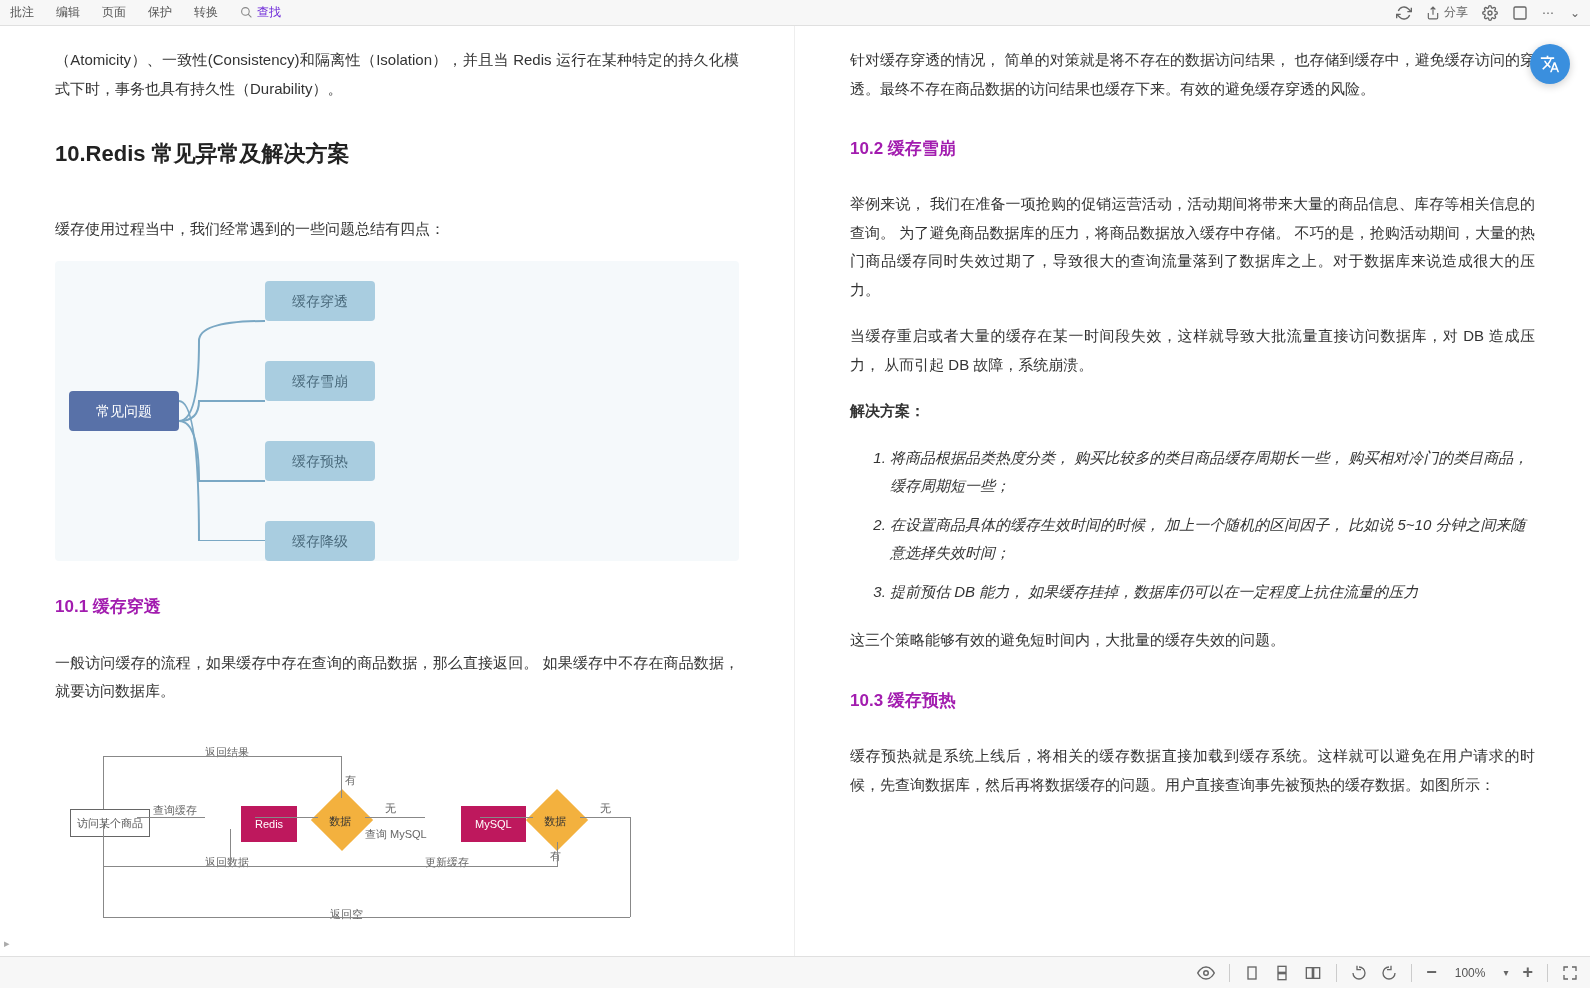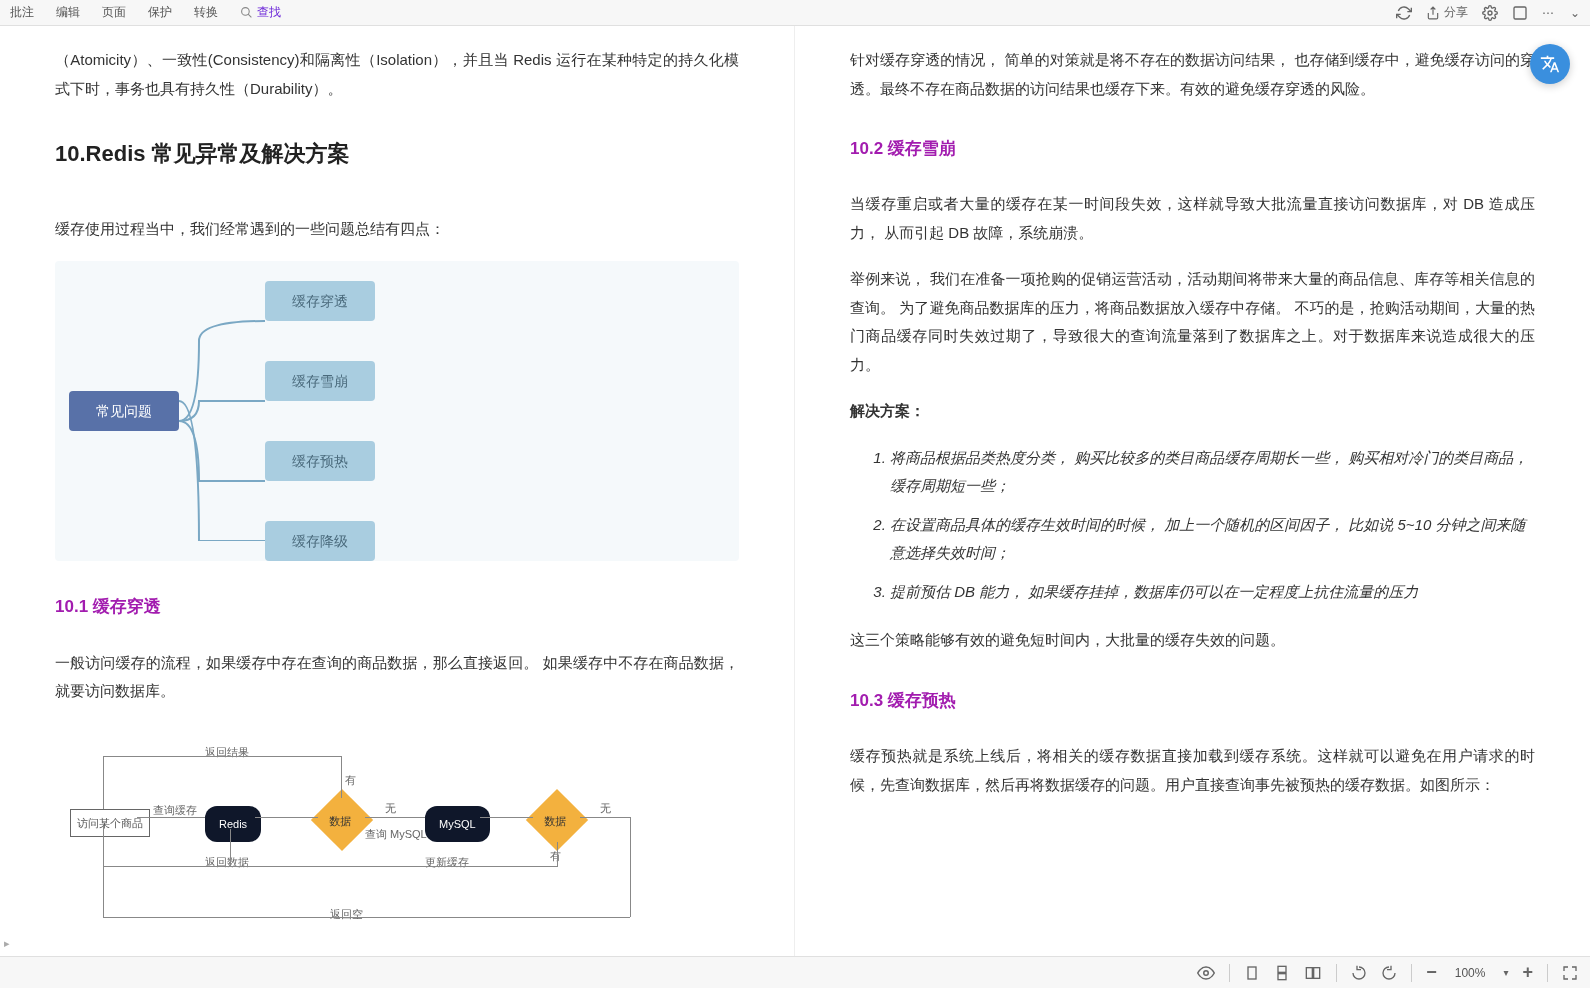--- a/index.html
+++ b/index.html
@@ -23,21 +23,21 @@
 .diagram1 { background: #f5f9fb; padding: 18px 20px 18px 14px; margin: 10px 0 28px 0; border-radius: 4px; height: 300px; position: relative; }
 .root-node { position: absolute; left: 14px; top: 130px; width: 110px; height: 40px; background: #5871a8; color: #fff; display: flex; align-items: center; justify-content: center; font-size: 14px; border-radius: 4px; }
 .leaf-node { position: absolute; left: 210px; width: 110px; height: 40px; background: #a9cde0; color: #4a6a7c; display: flex; align-items: center; justify-content: center; font-size: 14px; border-radius: 4px; }
 .leaf-node.n1 { top: 20px; }
 .leaf-node.n2 { top: 100px; }
 .leaf-node.n3 { top: 180px; }
 .leaf-node.n4 { top: 260px; }
 .bracket { position: absolute; left: 124px; top: 40px; width: 86px; height: 240px; }
 .diagram2 { margin: 18px 0; height: 200px; position: relative; font-size: 11px; color: #555; }
 .fbox { position: absolute; border: 1px solid #666; background: #fff; padding: 3px 6px; font-size: 11px; }
-.fblue { position: absolute; background: #0f172a; color: #fff; padding: 8px 14px; font-size: 11px; border-radius: 12px; }
+.fblue { position: absolute; background: #be185d; color: #fff; padding: 8px 14px; font-size: 11px; border-radius: 0; margin-left: 36px; }
 .fdiamond { position: absolute; width: 44px; height: 44px; background: #f3b13e; transform: rotate(45deg); }
 .fdiamond span { position: absolute; transform: rotate(-45deg); width: 44px; text-align: center; top: 14px; left: 0; font-size: 11px; color: #333; }
 .flabel { position: absolute; font-size: 11px; color: #666; }
 .arrow-line { position: absolute; background: #888; }
 .bottombar { position: fixed; bottom: 0; left: 0; right: 0; height: 32px; background: #f7f7f7; border-top: 1px solid #e0e0e0; display: flex; align-items: center; justify-content: flex-end; padding: 0 12px; gap: 14px; }
 .bottombar .icon-btn { color: #666; cursor: pointer; display: flex; align-items: center; }
 .bottombar .zoom-text { font-size: 12px; color: #555; margin: 0 4px; }
 .bottombar .divider { width: 1px; height: 18px; background: #ccc; }
 .float-btn { position: fixed; right: 20px; top: 44px; width: 40px; height: 40px; border-radius: 50%; background: #3a8fde; display: flex; align-items: center; justify-content: center; box-shadow: 0 2px 8px rgba(0,0,0,0.2); cursor: pointer; }
 .little-handle { position: fixed; left: 4px; bottom: 38px; color: #aaa; font-size: 11px; }
@@ -140,22 +140,22 @@
       <div class="arrow-line" style="left:175px;top:105px;width:1px;height:37px;"></div>
       <div class="arrow-line" style="left:575px;top:93px;width:1px;height:100px;"></div>
       <div class="arrow-line" style="left:48px;top:193px;width:527px;height:1px;"></div>
       <div class="arrow-line" style="left:48px;top:142px;width:1px;height:51px;"></div>
     </div>
   </div>
 
   <div class="page">
     <p>针对缓存穿透的情况， 简单的对策就是将不存在的数据访问结果， 也存储到缓存中，避免缓存访问的穿透。最终不存在商品数据的访问结果也缓存下来。有效的避免缓存穿透的风险。</p>
     <h3>10.2 缓存雪崩</h3>
+    <p>举例来说， 我们在准备一项抢购的促销运营活动，活动期间将带来大量的商品信息、库存等相关信息的查询。 为了避免商品数据库的压力，将商品数据放入缓存中存储。 不巧的是，抢购活动期间，大量的热门商品缓存同时失效过期了，导致很大的查询流量落到了数据库之上。对于数据库来说造成很大的压力。</p>
     <p>当缓存重启或者大量的缓存在某一时间段失效，这样就导致大批流量直接访问数据库，对 DB 造成压力， 从而引起 DB 故障，系统崩溃。</p>
-    <p>举例来说， 我们在准备一项抢购的促销运营活动，活动期间将带来大量的商品信息、库存等相关信息的查询。 为了避免商品数据库的压力，将商品数据放入缓存中存储。 不巧的是，抢购活动期间，大量的热门商品缓存同时失效过期了，导致很大的查询流量落到了数据库之上。对于数据库来说造成很大的压力。</p>
     <p class="bold-label">解决方案：</p>
     <ol>
       <li>将商品根据品类热度分类， 购买比较多的类目商品缓存周期长一些， 购买相对冷门的类目商品，缓存周期短一些；</li>
       <li>在设置商品具体的缓存生效时间的时候， 加上一个随机的区间因子， 比如说 5~10 分钟之间来随意选择失效时间；</li>
       <li>提前预估 DB 能力， 如果缓存挂掉，数据库仍可以在一定程度上抗住流量的压力</li>
     </ol>
     <p>这三个策略能够有效的避免短时间内，大批量的缓存失效的问题。</p>
     <h3>10.3 缓存预热</h3>
     <p>缓存预热就是系统上线后，将相关的缓存数据直接加载到缓存系统。这样就可以避免在用户请求的时候，先查询数据库，然后再将数据缓存的问题。用户直接查询事先被预热的缓存数据。如图所示：</p>
   </div>

